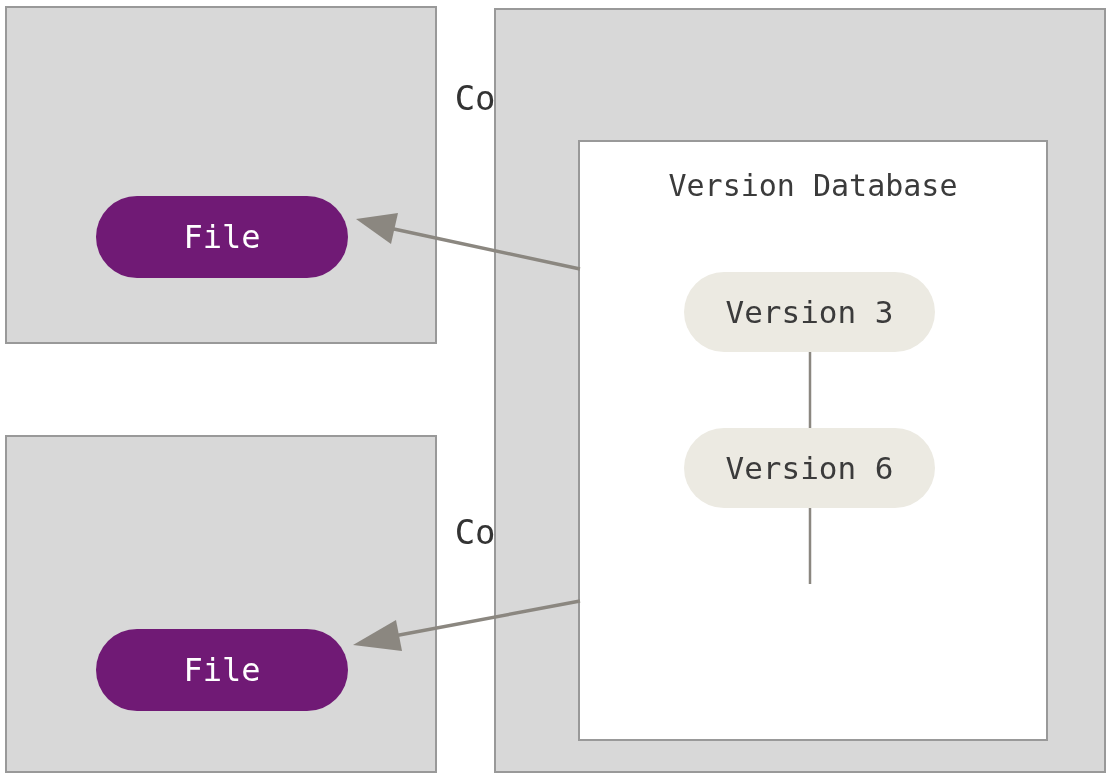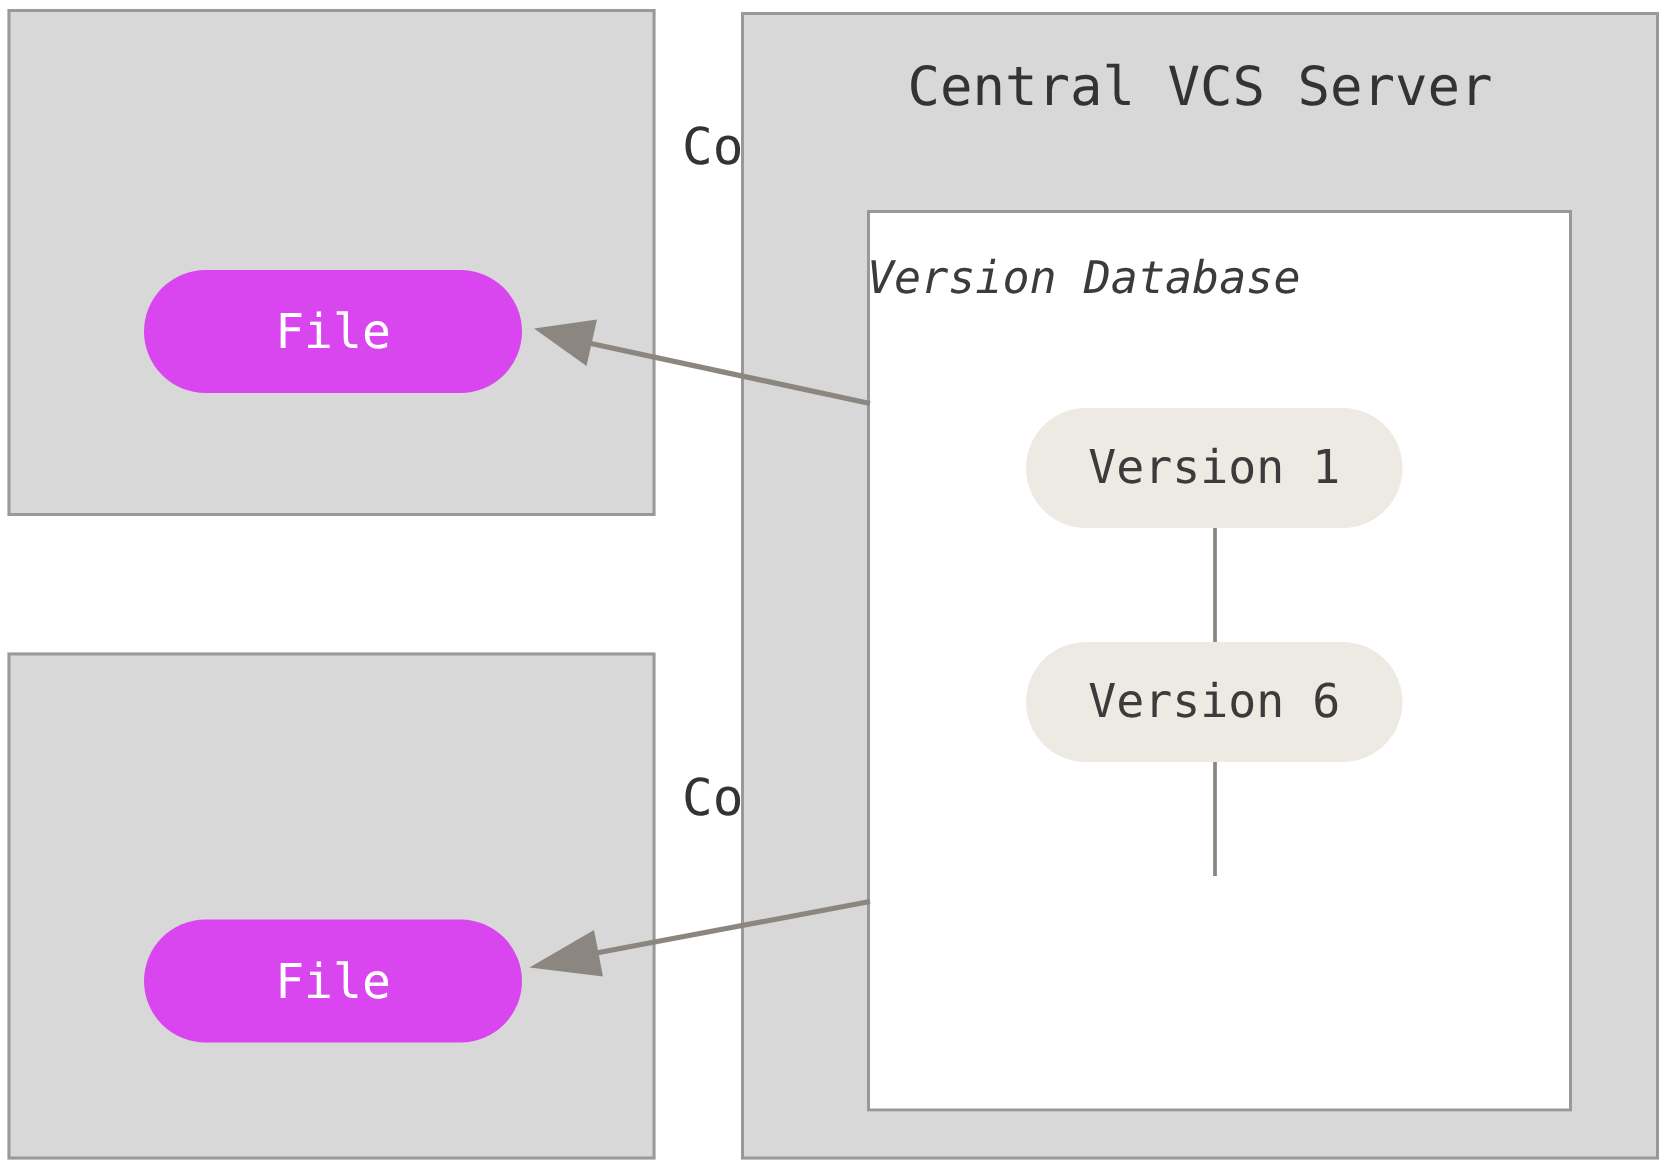--- a/index.html
+++ b/index.html
@@ -65,43 +65,44 @@
     height: 601px;
     background: #ffffff;
     border: 2px solid #999999;
     box-sizing: border-box;
   }
   #title-version-database {
     position: absolute;
     left: 578px;
     top: 168px;
     width: 470px;
+    text-align: center;
     color: #3b3b3b;
     font-size: 30px;
     white-space: nowrap;
     user-select: none;
-    font-style: italic;
   }
   .pill {
     position: absolute;
     display: flex;
     align-items: center;
     justify-content: center;
     border-radius: 999px;
     box-sizing: border-box;
     white-space: nowrap;
     user-select: none;
   }
   .pill-file {
-    background: #d946ef;
+    background: #701a75;
     color: #ffffff;
     font-size: 32px;
     width: 252px;
     height: 82px;
     left: 96px;
+    margin-top: 16px;
   }
   #pill-file-a { top: 180px; }
   #pill-file-b { top: 613px; }
   .pill-version {
     background: #eceae2;
     color: #3b3b3b;
     font-size: 31px;
     width: 251px;
     height: 80px;
     left: 684px;
@@ -123,21 +124,20 @@
 
 <div id="diagram-root">
 
   <div class="panel" id="panel-computer-a"></div>
   <div class="panel-title" id="title-computer-a">Computer A</div>
 
   <div class="panel" id="panel-computer-b"></div>
   <div class="panel-title" id="title-computer-b">Computer B</div>
 
   <div class="panel" id="panel-server"></div>
-  <div class="panel-title" id="title-server" style="left:494px; width:612px;">Central VCS Server</div>
 
   <div id="version-db-box"></div>
   <div id="title-version-database">Version Database</div>
 
   <svg id="edges-layer" viewBox="0 0 1114 782" xmlns="http://www.w3.org/2000/svg">
 
     <line x1="810" y1="352" x2="810" y2="428" stroke="#8b8780" stroke-width="2.5"></line>
 
     <line x1="810" y1="508" x2="810" y2="584" stroke="#8b8780" stroke-width="2.5"></line>
 
@@ -154,21 +154,21 @@
 
   <div class="pill pill-file" id="pill-file-a">
     <span>File</span>
   </div>
 
   <div class="pill pill-file" id="pill-file-b">
     <span>File</span>
   </div>
 
   <div class="pill pill-version" id="pill-version-3">
-    <span>Version 1</span>
+    <span>Version 3</span>
   </div>
 
   <div class="pill pill-version" id="pill-version-2">
     <span>Version 6</span>
   </div>
 
 
 </div>
 
 </body></html>

